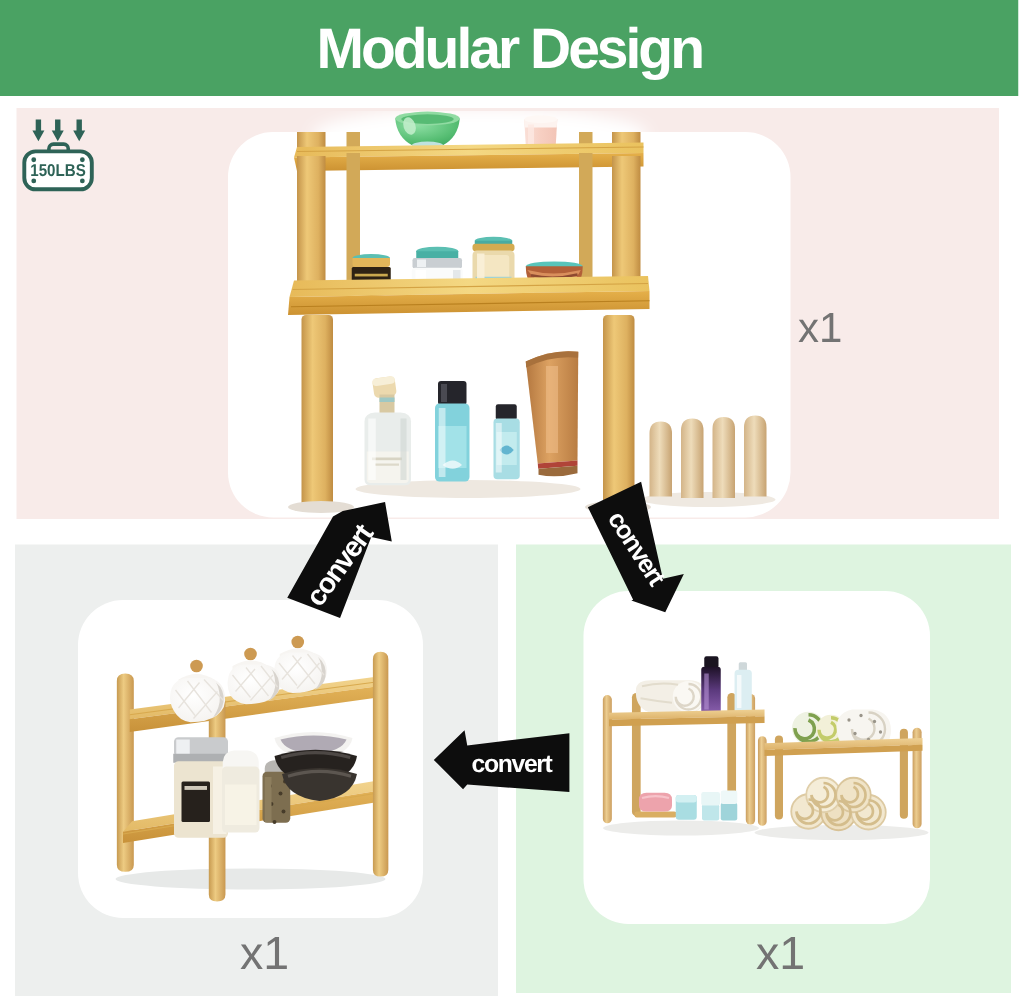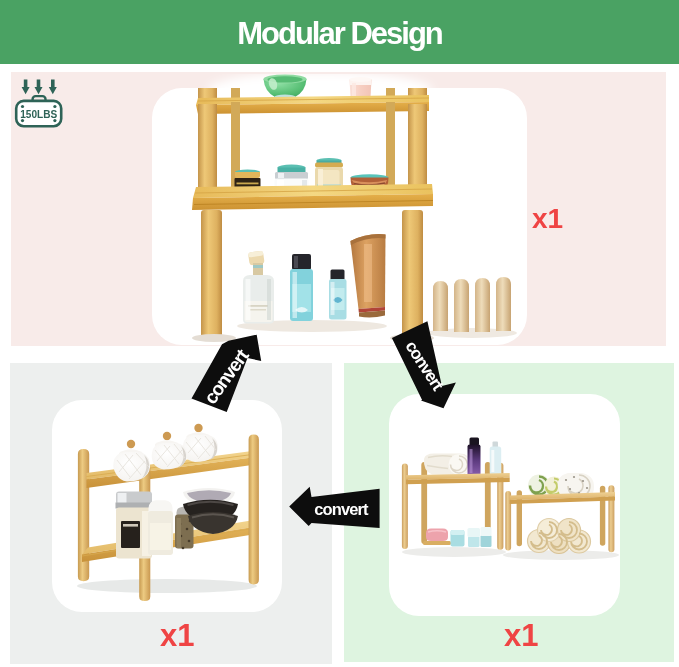--- a/index.html
+++ b/index.html
@@ -1,26 +1,26 @@
 <!DOCTYPE html>
 <html><head>
 <meta charset="utf-8">
 <style>
 html,body{margin:0;padding:0}
 body{width:679px;height:667px;position:relative;font-family:"Liberation Sans",sans-serif;background:#fff;overflow:hidden}
 .header{position:absolute;left:0;top:0;width:679px;height:64px;background:#4aa263}
-.header div{text-align:center;font-size:31px;line-height:67px;color:#fff;font-weight:bold;letter-spacing:-2px}
+.header div{text-align:center;font-size:38px;line-height:67px;color:#fff;font-weight:bold;letter-spacing:-2px}
 .pink{position:absolute;left:11px;top:72px;width:655px;height:274px;background:#f8ebe9}
 .gray{position:absolute;left:10px;top:363px;width:322px;height:301px;background:#edefee}
 .greenp{position:absolute;left:344px;top:363px;width:330px;height:299px;background:#def4e0}
 .card{position:absolute;background:#fff;border-radius:30px}
 #card1{left:152px;top:88px;width:375px;height:257px}
 #card2{left:52px;top:400px;width:230px;height:212px}
 #card3{left:389px;top:394px;width:231px;height:222px}
-.x1{position:absolute;color:#ef4444;font-size:28px;font-weight:700}
+.x1{position:absolute;color:#737373;font-size:28px;font-weight:400}
 #x1a{left:532px;top:203px}
 #x1b{left:160px;top:618px;font-size:31px}
 #x1c{left:504px;top:618px;font-size:31px}
 svg{display:block}
 .ph{position:absolute}
 #ovl{position:absolute;left:0;top:0;pointer-events:none}
 </style>
 </head>
 <body>
 <div class="header">

